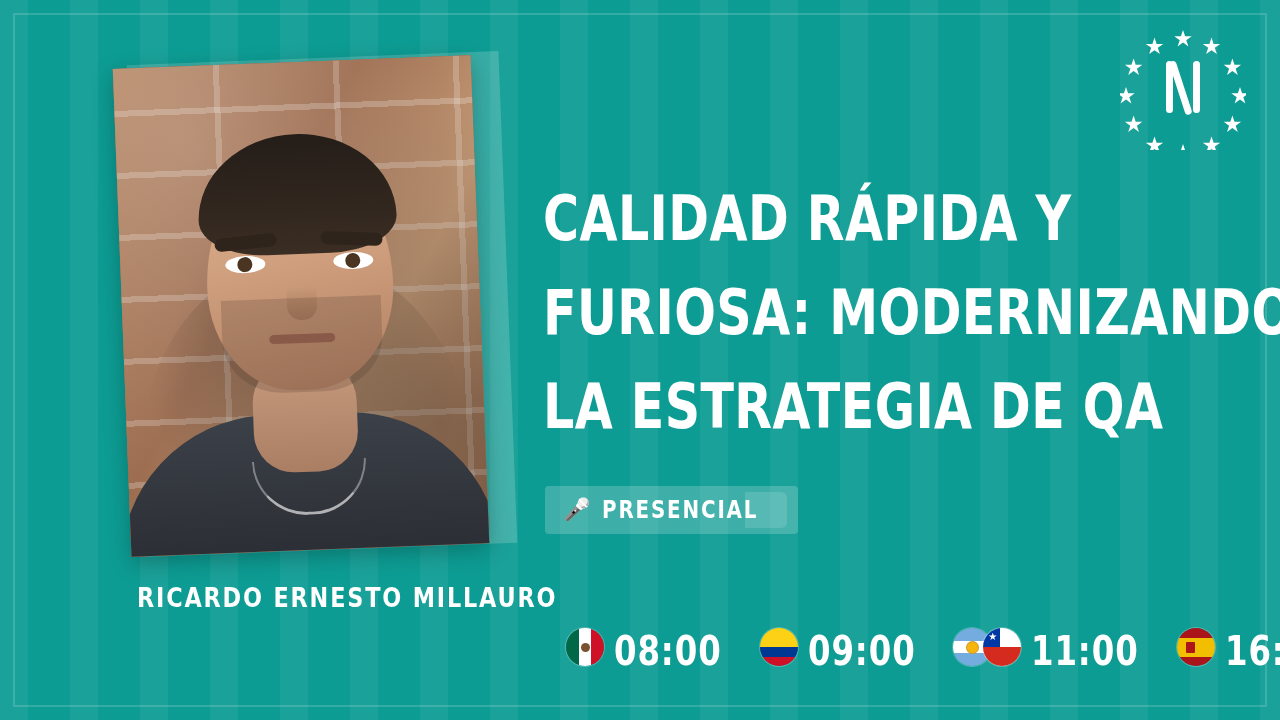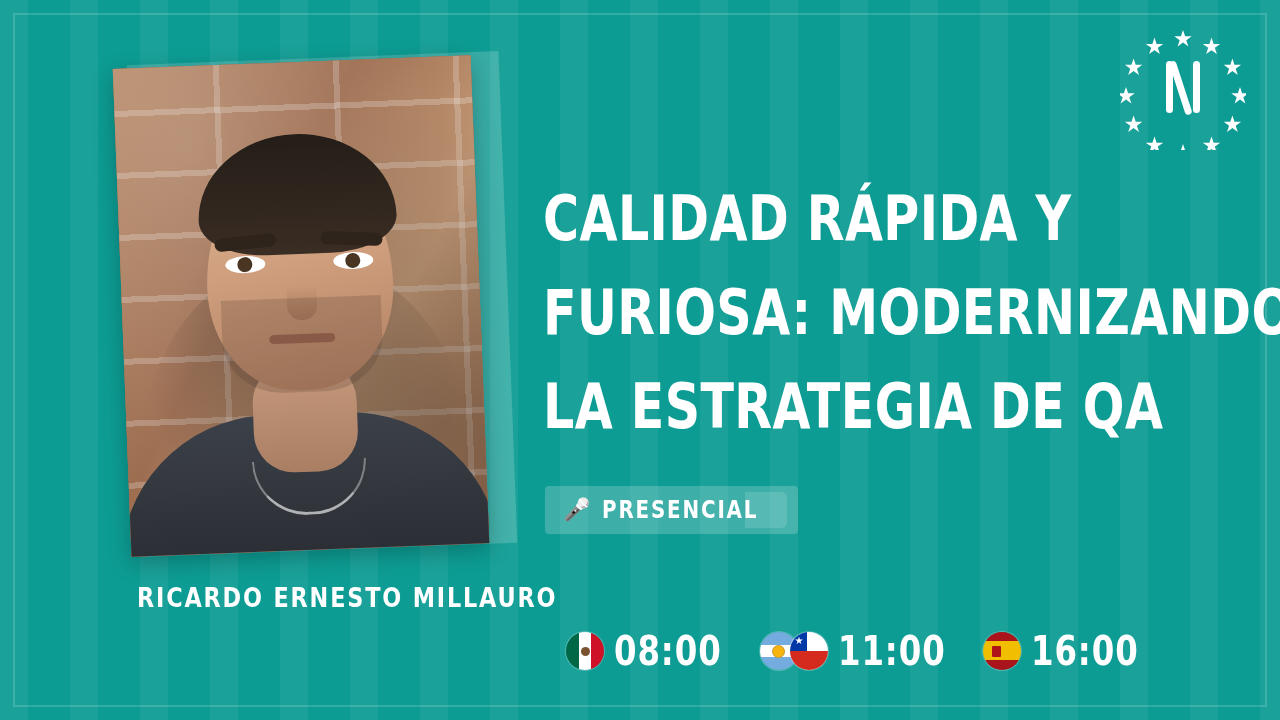--- a/index.html
+++ b/index.html
@@ -298,21 +298,21 @@
   #times {
     position: absolute;
     left: 566px;
     top: 628px;
     display: flex;
     align-items: center;
     gap: 0px;
   }
   .time-item {
     display: flex;
-    align-items: center;
+    align-items: flex-start;
     margin-right: 26px;
   }
   .time-item:last-child { margin-right: 0; }
   .flag {
     width: 38px;
     height: 38px;
     border-radius: 50%;
     overflow: hidden;
     position: relative;
     box-shadow: 0 0 0 1px rgba(255,255,255,0.25);
@@ -396,20 +396,24 @@
     <span class="label">PRESENCIAL</span>
   </div>
 
   <div id="times">
 
     <div class="time-item">
       <span class="flag f-mx"></span>
       <span class="time-text">08:00</span>
     </div>
 
+    <div class="time-item">
+      <span class="flag f-co"></span>
+      <span class="time-text">09:00</span>
+    </div>
 
     <div class="time-item">
       <span class="flag f-ar"></span>
       <span class="flag f-cl">
           <span class="star">★</span>
         </span>
       <span class="time-text">11:00</span>
     </div>
 
     <div class="time-item">

